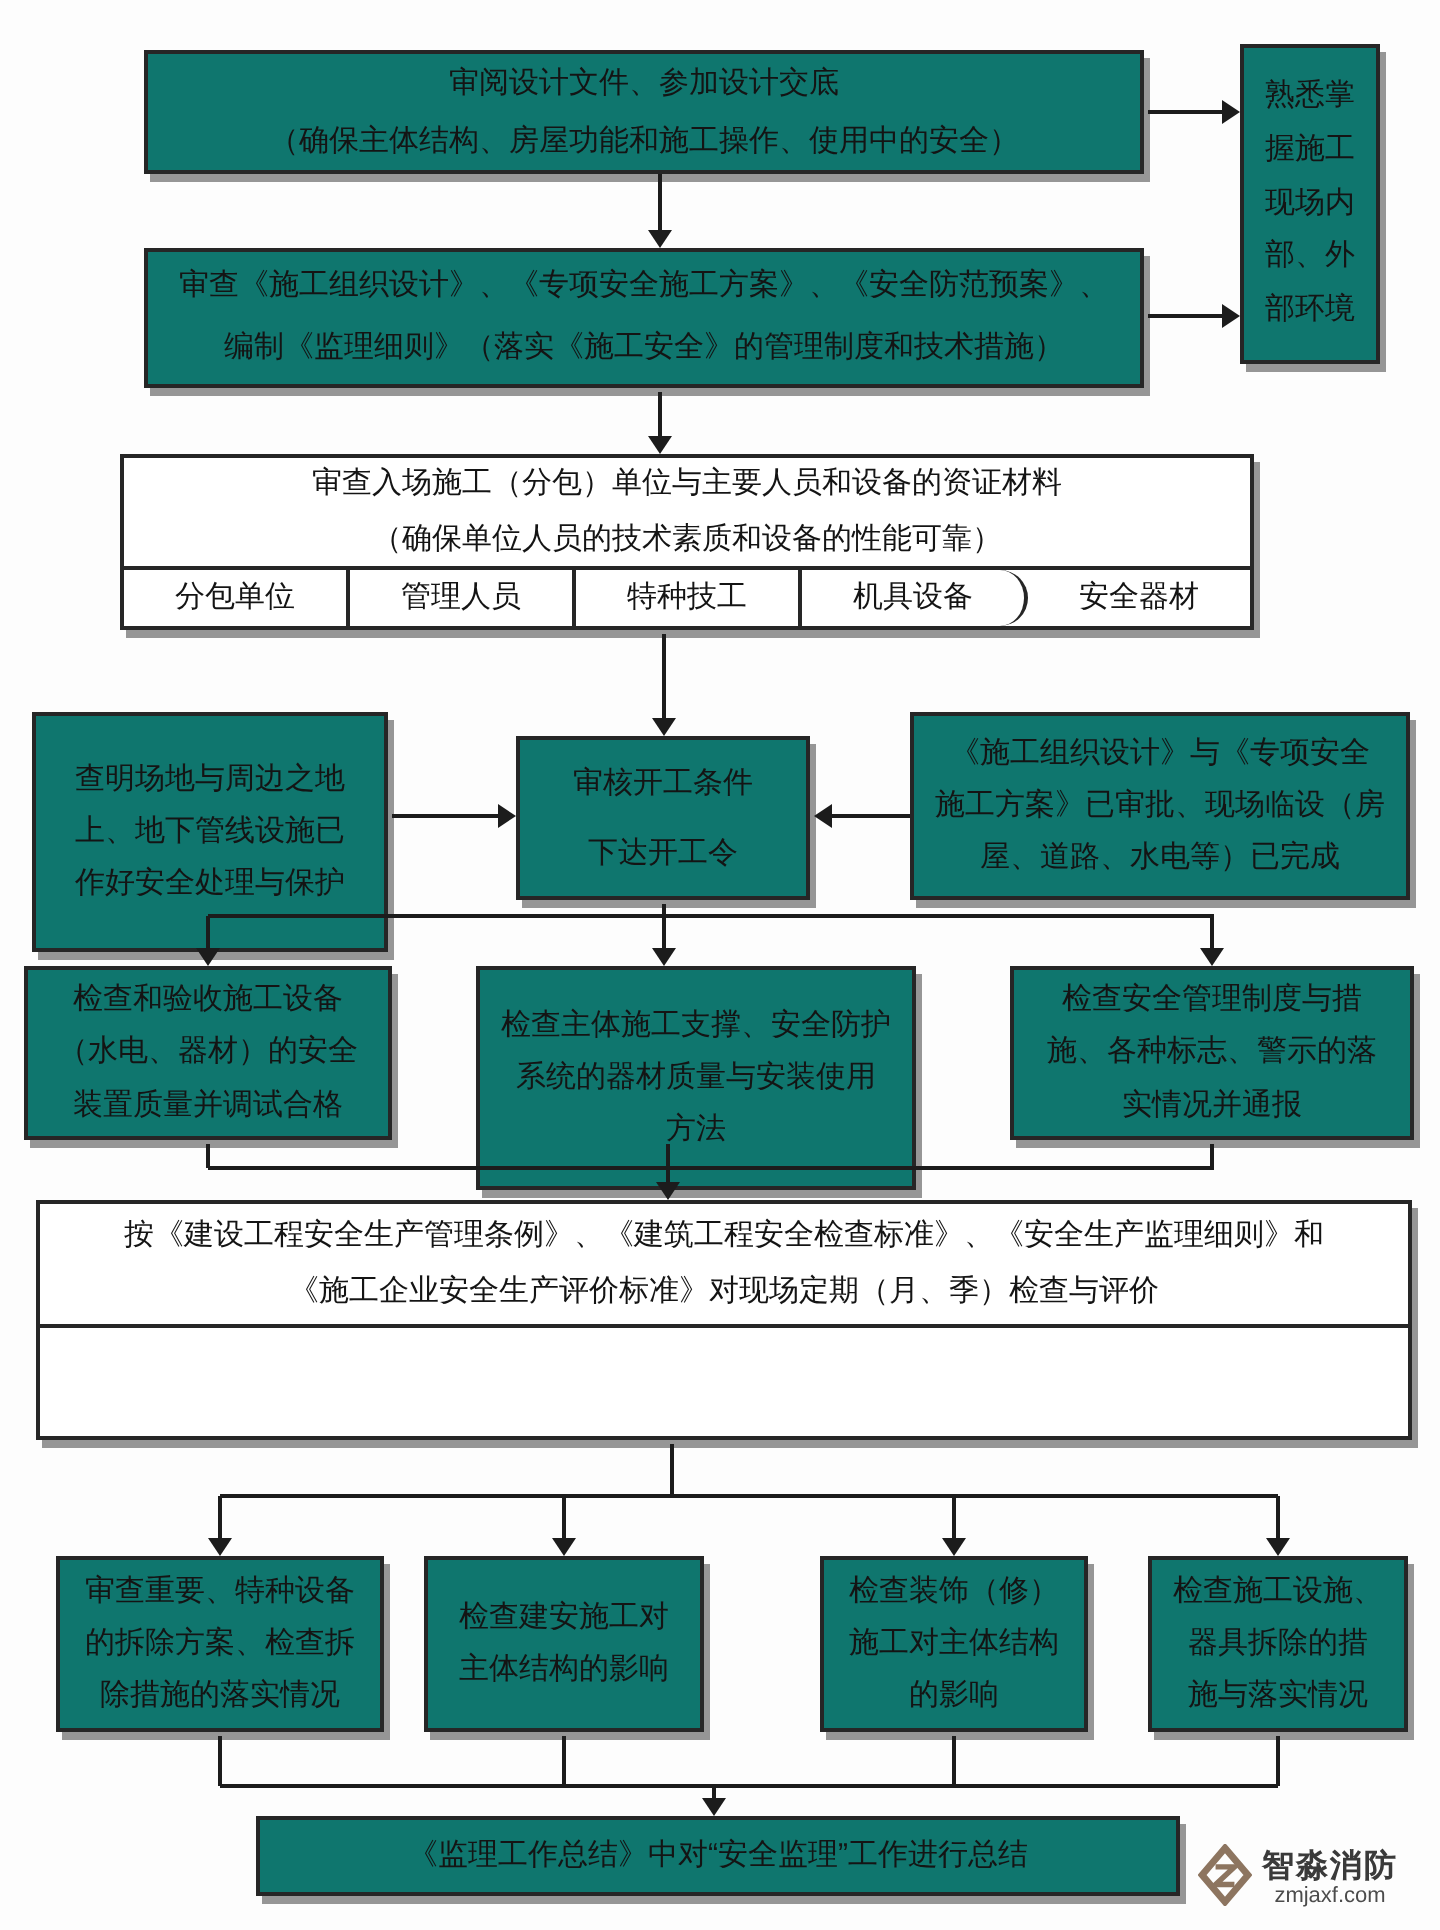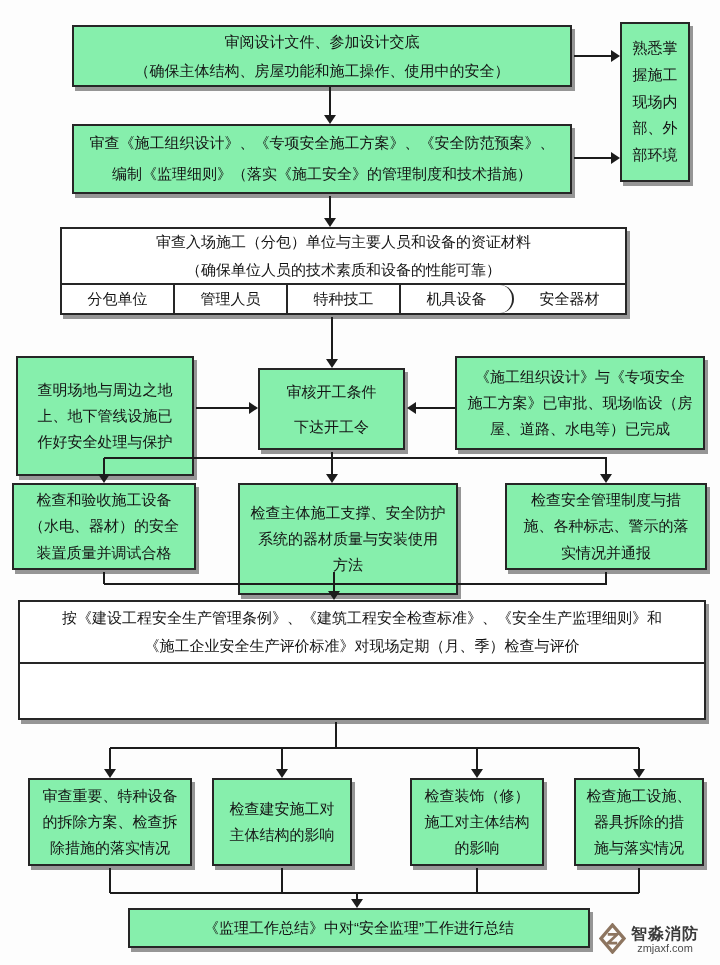--- a/index.html
+++ b/index.html
@@ -3,21 +3,21 @@
 <meta charset="utf-8">
 <style>
   html,body{margin:0;padding:0;background:#e9e9e9;}
   #canvas{
     position:relative;width:720px;height:965px;margin:0 auto;
     background:#fdfdfd;overflow:hidden;
     font-family:"Liberation Sans","DejaVu Sans",sans-serif;
     color:#141414;
   }
   .box{
-    position:absolute;background:#86efac;
+    position:absolute;background:#0f766e;
     border:2px solid #262626;box-shadow:3px 4px 0 #969696;
     display:flex;align-items:center;justify-content:center;
     text-align:center;white-space:pre-line;
     font-size:15px;line-height:1.75;box-sizing:border-box;
     padding:2px 6px;
   }
   .tbl{
     position:absolute;background:#fff;
     border:2px solid #262626;box-shadow:3px 4px 0 #969696;
     display:flex;flex-direction:column;box-sizing:border-box;

